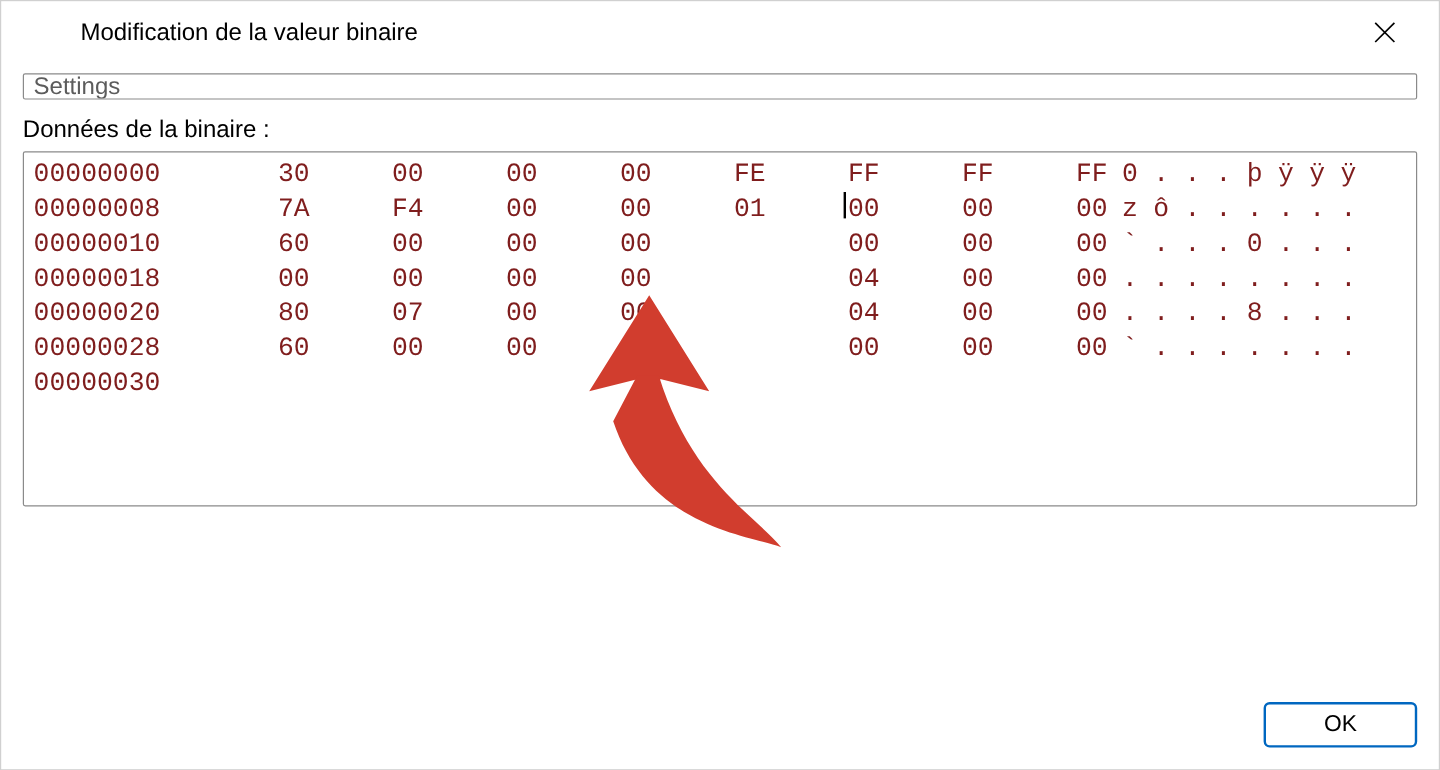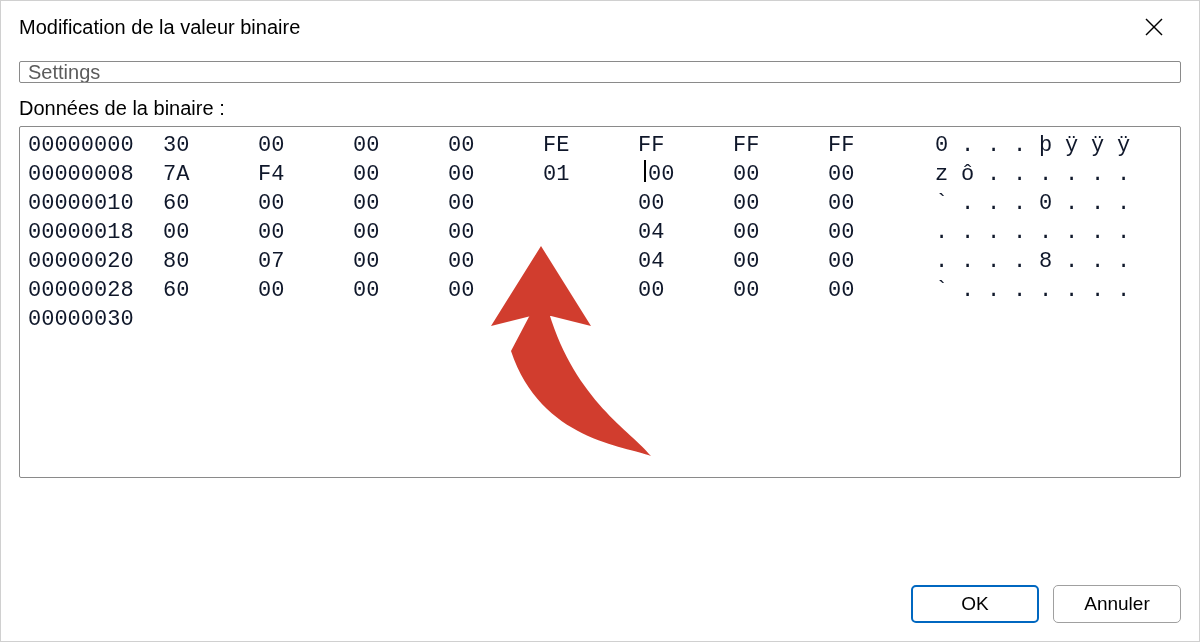--- a/index.html
+++ b/index.html
@@ -17,20 +17,21 @@
     height: 642px;
     border: 1px solid #d0d0d0;
     position: relative;
     background: #fff;
   }
   .titlebar {
     display: flex;
     align-items: center;
     justify-content: space-between;
     padding: 10px 22px 18px 18px;
+    margin-left: 48px;
   }
   .titlebar .title {
     font-size: 20px;
   }
   .close-x {
     width: 46px;
     height: 32px;
     display: flex;
     align-items: center;
     justify-content: center;
@@ -53,37 +54,37 @@
     border-radius: 2px;
     padding: 2px 8px;
     font-size: 20px;
     font-family: "Segoe UI", Arial, sans-serif;
     color: #5c5c5c;
     background: #ffffff;
   }
   .hex-area {
     box-sizing: border-box;
     width: 100%;
-    height: 352px;
+    height: 296px;
     border: 1px solid #8a8a8a;
     border-radius: 2px;
     padding: 4px 8px;
     font-family: Consolas, "Courier New", monospace;
     font-size: 22px;
     line-height: 29px;
-    color: #0f172a;
+    color: #7f1d1d;
     overflow: hidden;
     position: relative;
   }
   .hex-row {
     display: flex;
     white-space: pre;
   }
   .col-offset { width: 135px; }
-  .col-byte   { width: 95px; text-align: left; }
+  .col-byte   { width: 95px; text-align: right; }
   .col-ascii  { margin-left: 12px; }
   .col-ascii span { display:inline-block; width: 26px; text-align: left; }
   .caret {
     display: inline-block;
     width: 0;
     border-left: 2px solid #000;
     height: 22px;
     vertical-align: -2px;
     margin: 0 2px 0 6px;
   }
@@ -139,21 +140,20 @@
         <div class="hex-row"><span class="col-offset">00000010</span><span class="col-byte">60</span><span class="col-byte">00</span><span class="col-byte">00</span><span class="col-byte">00</span><span class="col-byte"></span><span class="col-byte">00</span><span class="col-byte">00</span><span class="col-byte">00</span><span class="col-ascii"><span>`</span><span>.</span><span>.</span><span>.</span><span>0</span><span>.</span><span>.</span><span>.</span></span></div>
         <div class="hex-row"><span class="col-offset">00000018</span><span class="col-byte">00</span><span class="col-byte">00</span><span class="col-byte">00</span><span class="col-byte">00</span><span class="col-byte"></span><span class="col-byte">04</span><span class="col-byte">00</span><span class="col-byte">00</span><span class="col-ascii"><span>.</span><span>.</span><span>.</span><span>.</span><span>.</span><span>.</span><span>.</span><span>.</span></span></div>
         <div class="hex-row"><span class="col-offset">00000020</span><span class="col-byte">80</span><span class="col-byte">07</span><span class="col-byte">00</span><span class="col-byte">00</span><span class="col-byte"></span><span class="col-byte">04</span><span class="col-byte">00</span><span class="col-byte">00</span><span class="col-ascii"><span>.</span><span>.</span><span>.</span><span>.</span><span>8</span><span>.</span><span>.</span><span>.</span></span></div>
         <div class="hex-row"><span class="col-offset">00000028</span><span class="col-byte">60</span><span class="col-byte">00</span><span class="col-byte">00</span><span class="col-byte">00</span><span class="col-byte"></span><span class="col-byte">00</span><span class="col-byte">00</span><span class="col-byte">00</span><span class="col-ascii"><span>`</span><span>.</span><span>.</span><span>.</span><span>.</span><span>.</span><span>.</span><span>.</span></span></div>
         <div class="hex-row"><span class="col-offset">00000030</span><span class="col-byte"></span><span class="col-byte"></span><span class="col-byte"></span><span class="col-byte"></span><span class="col-byte"></span><span class="col-byte"></span><span class="col-byte"></span><span class="col-byte"></span><span class="col-ascii"><span></span><span></span><span></span><span></span><span></span><span></span><span></span><span></span></span></div>
       </div>
   </div>
 
   <div class="button-row">
     <button class="btn btn-primary">OK</button>
-    <button class="btn btn-secondary">Annuler</button>
   </div>
 
   <svg class="arrow-overlay" style="left:430px; top:230px;" width="260" height="250" viewBox="0 0 260 250">
     <g fill="#d13d2e">
 
       <polygon points="110,15 60,95 100,85 120,85 160,95"></polygon>
 
       <path d="M 118 82
                C 145 170, 200 200, 220 225
                C 195 215, 110 210, 80 120

